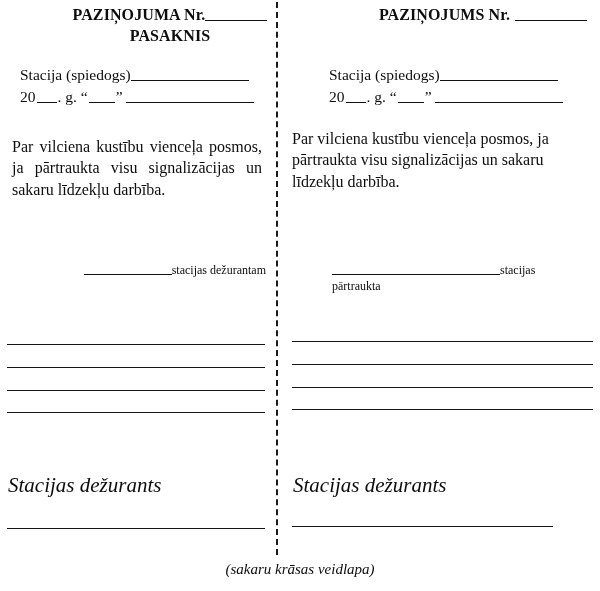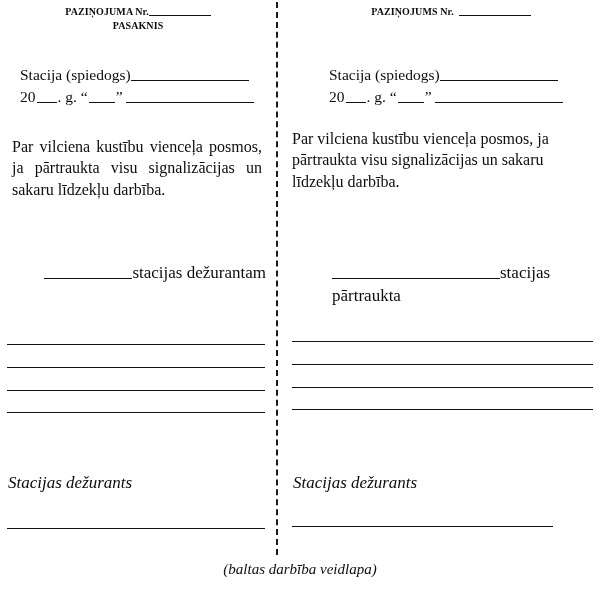--- a/index.html
+++ b/index.html
@@ -37,22 +37,23 @@
     position: absolute;
     top: 0;
   }
   .col-left  { left: 0px;   width: 276px; }
   .col-right { left: 284px; width: 316px; }
 
   
   .title-block {
     text-align: center;
     font-weight: bold;
-    font-size: 10px;
+    font-size: 16px;
     letter-spacing: 0.1px;
+    margin-left: 32px;
   }
   .title-line-1 {
     white-space: nowrap;
   }
   .title-line-2 {
     margin-top: 3px;
   }
   .ul-short {
     display: inline-block;
     border-bottom: 1.6px solid #111;
@@ -86,21 +87,21 @@
 
   
   .body-text {
     font-size: 16px;
     line-height: 1.34;
   }
   .justified { text-align: justify; text-align-last: left; }
 
   
   .duty-to {
-    font-size: 17px;
+    font-size: 12px;
     line-height: 1.34;
   }
   .duty-to .ul-name-left {
     display: inline-block;
     border-bottom: 1.5px solid #111;
     width: 88px;
     vertical-align: -1px;
   }
   .duty-to .ul-name-right {
     display: inline-block;
@@ -113,21 +114,21 @@
   
   .rule {
     position: absolute;
     border-bottom: 1.7px solid #141414;
     height: 0;
   }
 
   
   .sig-caption {
     font-style: italic;
-    font-size: 17px;
+    font-size: 21px;
   }
 
   
   .footer {
     position: absolute;
     left: 0;
     top: 561px;
     width: 600px;
     text-align: center;
     font-style: italic;
@@ -202,15 +203,15 @@
     <div class="rule" style="left:8px;  top:341px; width:301px;"></div>
     <div class="rule" style="left:8px;  top:364px; width:301px;"></div>
     <div class="rule" style="left:8px;  top:387px; width:301px;"></div>
     <div class="rule" style="left:8px;  top:409px; width:301px;"></div>
 
     <div class="sig-caption" style="position:absolute; left:9px; top:473px;">Stacijas dežurants</div>
 
     <div class="rule" style="left:8px; top:526px; width:261px;"></div>
   </div>
 
-  <div class="footer">(baltas darbība veidlapa)</div>
+  <div class="footer">(sakaru krāsas veidlapa)</div>
 
 </div>
 
 </body></html>

